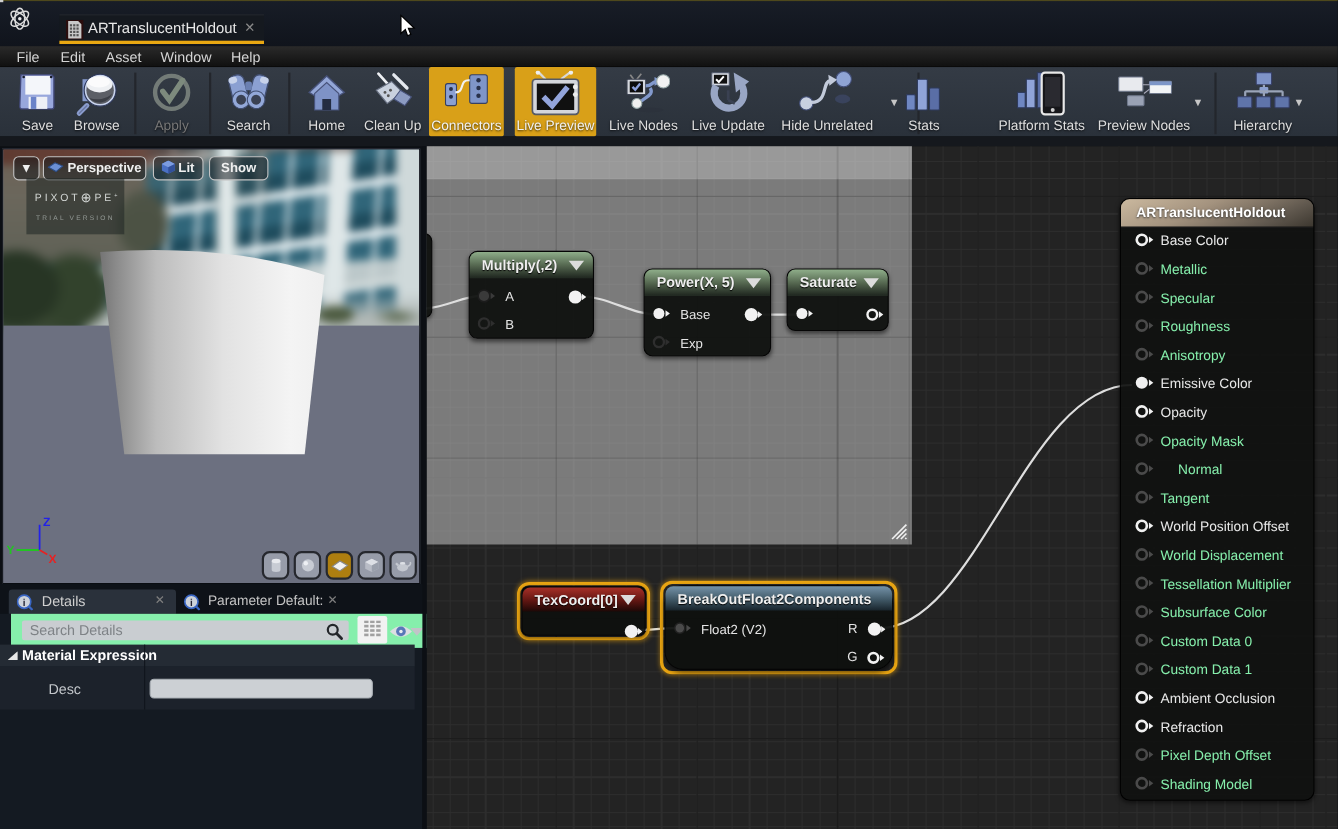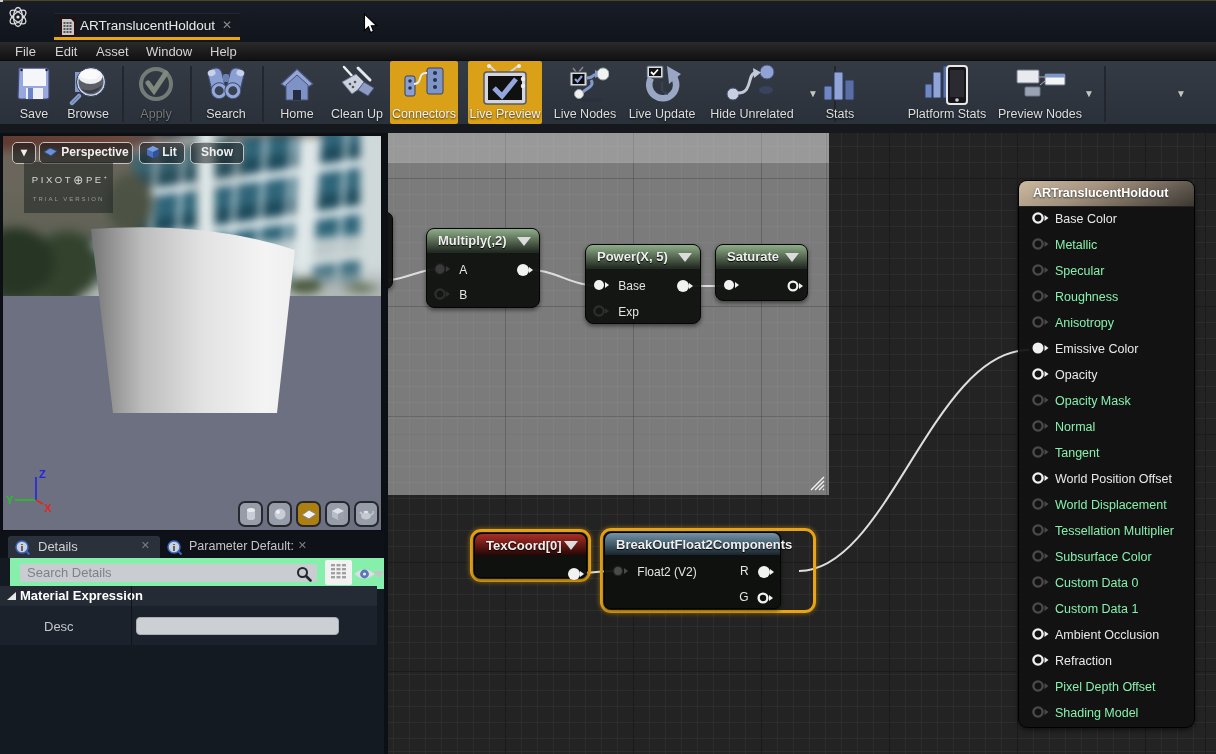--- a/index.html
+++ b/index.html
@@ -295,20 +295,35 @@
     <rect x="34" y="10" width="20" height="11" rx="1" fill="#f2f4f6" stroke="#70798c"></rect>
           <rect x="34" y="10" width="20" height="3.5" fill="#7d96c8"></rect>
     <rect x="14" y="23" width="15" height="9" rx="1" fill="#9aa2b4" stroke="#70798c"></rect>
     <path d="M28 13 h6 M29 21 l5 -4" stroke="#aab" fill="none"></path>
   </svg>
         <span class="lbl">Preview Nodes</span>
       </div>
   <span class="ddar" style="left:1084px;top:27px">▼</span>
   <div class="tsep" style="left:1104px"></div>
 
+  <div class="tbtn" style="left:1112px;width:72px">
+        <svg width="52" height="40" viewBox="0 0 52 40">
+    <rect x="20" y="2" width="14" height="11" rx="1" fill="#7e93c8" stroke="#37406a"></rect>
+    <line x1="27" y1="13" x2="27" y2="19" stroke="#9aa4b8" stroke-width="2"></line>
+          <rect x="23" y="15" width="8" height="6" rx="1" fill="#8ca0d0"></rect>
+    <line x1="10" y1="19" x2="44" y2="19" stroke="#9aa4b8" stroke-width="2"></line>
+    <line x1="10" y1="19" x2="10" y2="24" stroke="#9aa4b8" stroke-width="2"></line>
+    <line x1="27" y1="19" x2="27" y2="24" stroke="#9aa4b8" stroke-width="2"></line>
+    <line x1="44" y1="19" x2="44" y2="24" stroke="#9aa4b8" stroke-width="2"></line>
+    <rect x="3" y="24" width="13" height="10" rx="1" fill="#5f74aa" stroke="#37406a"></rect>
+    <rect x="20" y="24" width="13" height="10" rx="1" fill="#5f74aa" stroke="#37406a"></rect>
+    <rect x="37" y="24" width="13" height="10" rx="1" fill="#5f74aa" stroke="#37406a"></rect>
+  </svg>
+        <span class="lbl">Hierarchy</span>
+      </div>
   <span class="ddar" style="left:1176px;top:27px">▼</span>
 </div>
 <div class="abs" id="understrip"></div>
 
 <div class="abs" id="viewport">
 
   <div class="abs" id="photo" style="left:-8px;top:-8px;width:396px;height:174px;filter:blur(4px)">
 
     <div class="abs" style="left:0;top:0;width:100%;height:100%;background:#356a7c"></div>
 
@@ -575,21 +590,21 @@
           <span class="t">TexCoord[0]</span>
           <span class="tri" style="top:7px"></span>
         </div>
     <svg style="position:absolute;right:2px;top:33px" width="17" height="14" viewBox="0 0 17 14">
           <circle cx="7" cy="7" r="6" fill="#f2f2f2"></circle>
           <path d="M13 4 l4 3 l-4 3 z" fill="#f2f2f2"></path>
         </svg>
   </div>
 
   <div class="sel" style="left:212px;top:395px;width:216px;height:85px"></div>
-  <div class="node" style="left:216px;top:399px;width:177px;height:77px;border-radius:6px">
+  <div class="node" style="left:216px;top:399px;width:208px;height:77px;border-radius:17px">
     <div class="nhead bhead" style="height:22px">
           <span class="t">BreakOutFloat2Components</span>
         </div>
     <div class="pinrow" style="left:7px;top:31px">
       <svg width="17" height="14" viewBox="0 0 17 14" style="vertical-align:-2px">
             <circle cx="6" cy="7" r="4.6" fill="#4a4a4a" stroke="#222" stroke-width="1.4"></circle>
             <path d="M12 4 l4 3 l-4 3 z" fill="#4a4a4a"></path>
           </svg>
       <span style="margin-left:5px">Float2 (V2)</span>
     </div>
@@ -641,21 +656,21 @@
             <circle cx="7" cy="7" r="4.6" fill="none" stroke="#f0f0f0" stroke-width="2.4"></circle>
             <path d="M13.5 4 l4 3 l-4 3 z" fill="#f0f0f0"></path>
           </svg><span style="margin-left:6px">Opacity</span></div>
     <div class="mrow off" style="top:212px"><svg width="18" height="14" viewBox="0 0 18 14" style="vertical-align:-2px">
             <circle cx="7" cy="7" r="4.6" fill="none" stroke="#4a4a4a" stroke-width="2.4"></circle>
             <path d="M13.5 4 l4 3 l-4 3 z" fill="#4a4a4a"></path>
           </svg><span style="margin-left:6px">Opacity Mask</span></div>
     <div class="mrow off" style="top:238px"><svg width="18" height="14" viewBox="0 0 18 14" style="vertical-align:-2px">
             <circle cx="7" cy="7" r="4.6" fill="none" stroke="#4a4a4a" stroke-width="2.4"></circle>
             <path d="M13.5 4 l4 3 l-4 3 z" fill="#4a4a4a"></path>
-          </svg><span style="margin-left:6px">Normal</span></div>
+          </svg><span style="margin-left:22px">Normal</span></div>
     <div class="mrow off" style="top:264px"><svg width="18" height="14" viewBox="0 0 18 14" style="vertical-align:-2px">
             <circle cx="7" cy="7" r="4.6" fill="none" stroke="#4a4a4a" stroke-width="2.4"></circle>
             <path d="M13.5 4 l4 3 l-4 3 z" fill="#4a4a4a"></path>
           </svg><span style="margin-left:6px">Tangent</span></div>
     <div class="mrow on" style="top:290px"><svg width="18" height="14" viewBox="0 0 18 14" style="vertical-align:-2px">
             <circle cx="7" cy="7" r="4.6" fill="none" stroke="#f0f0f0" stroke-width="2.4"></circle>
             <path d="M13.5 4 l4 3 l-4 3 z" fill="#f0f0f0"></path>
           </svg><span style="margin-left:6px">World Position Offset</span></div>
     <div class="mrow off" style="top:316px"><svg width="18" height="14" viewBox="0 0 18 14" style="vertical-align:-2px">
             <circle cx="7" cy="7" r="4.6" fill="none" stroke="#4a4a4a" stroke-width="2.4"></circle>

